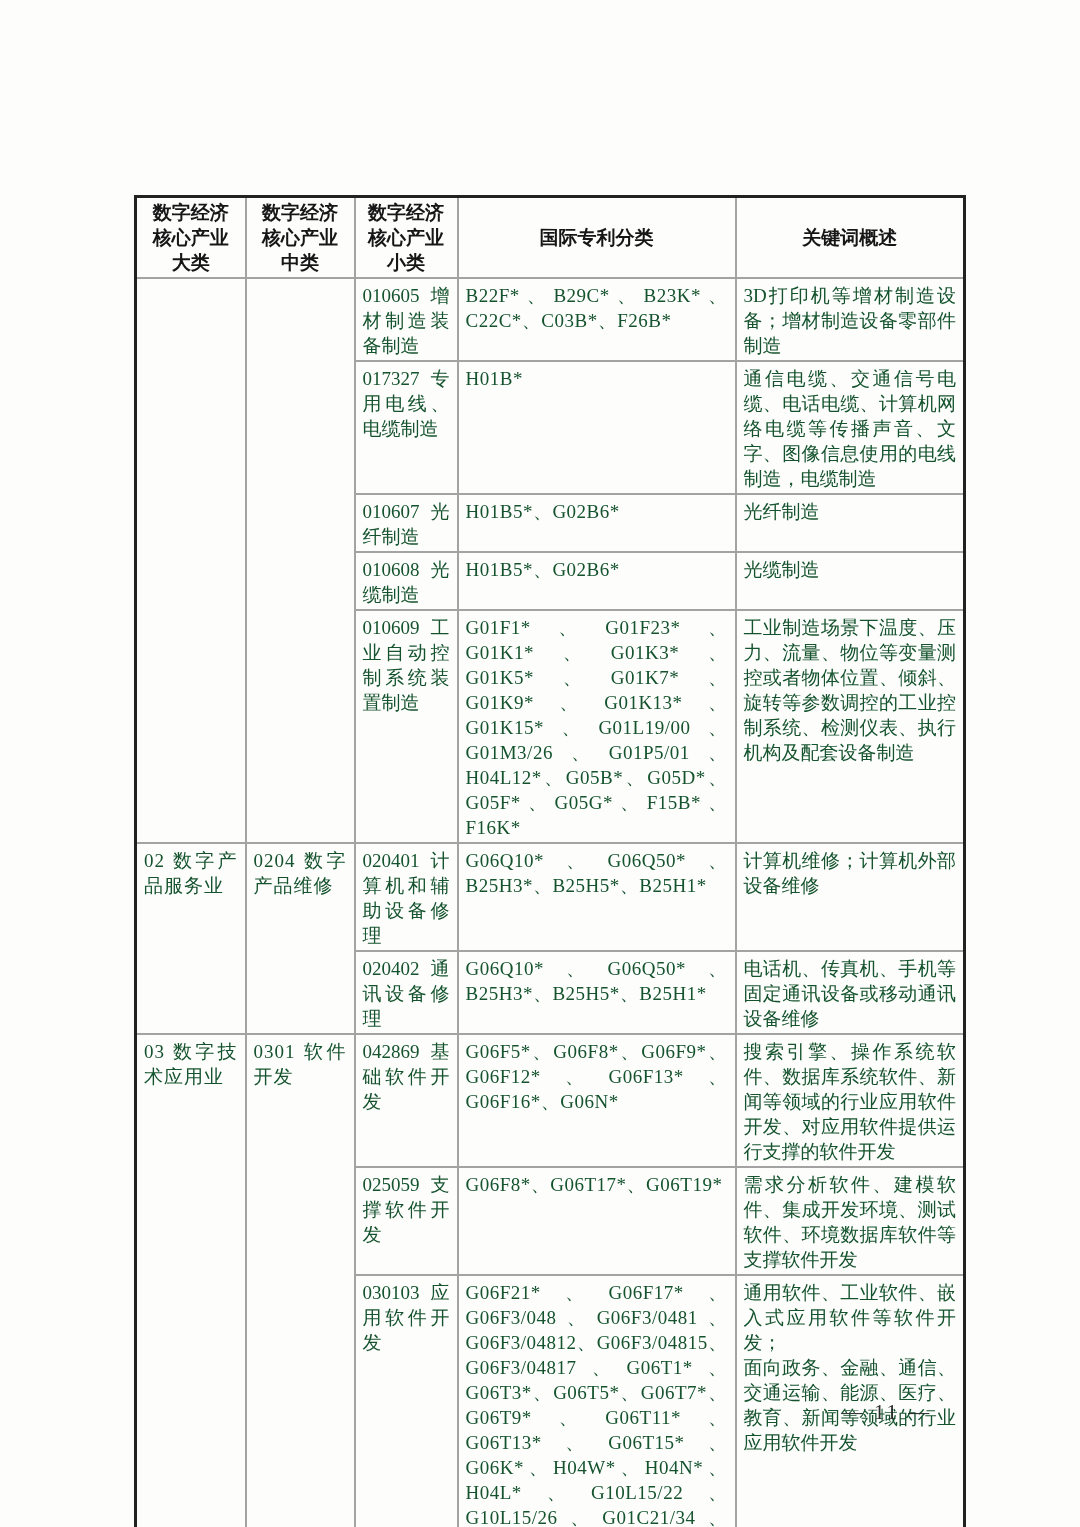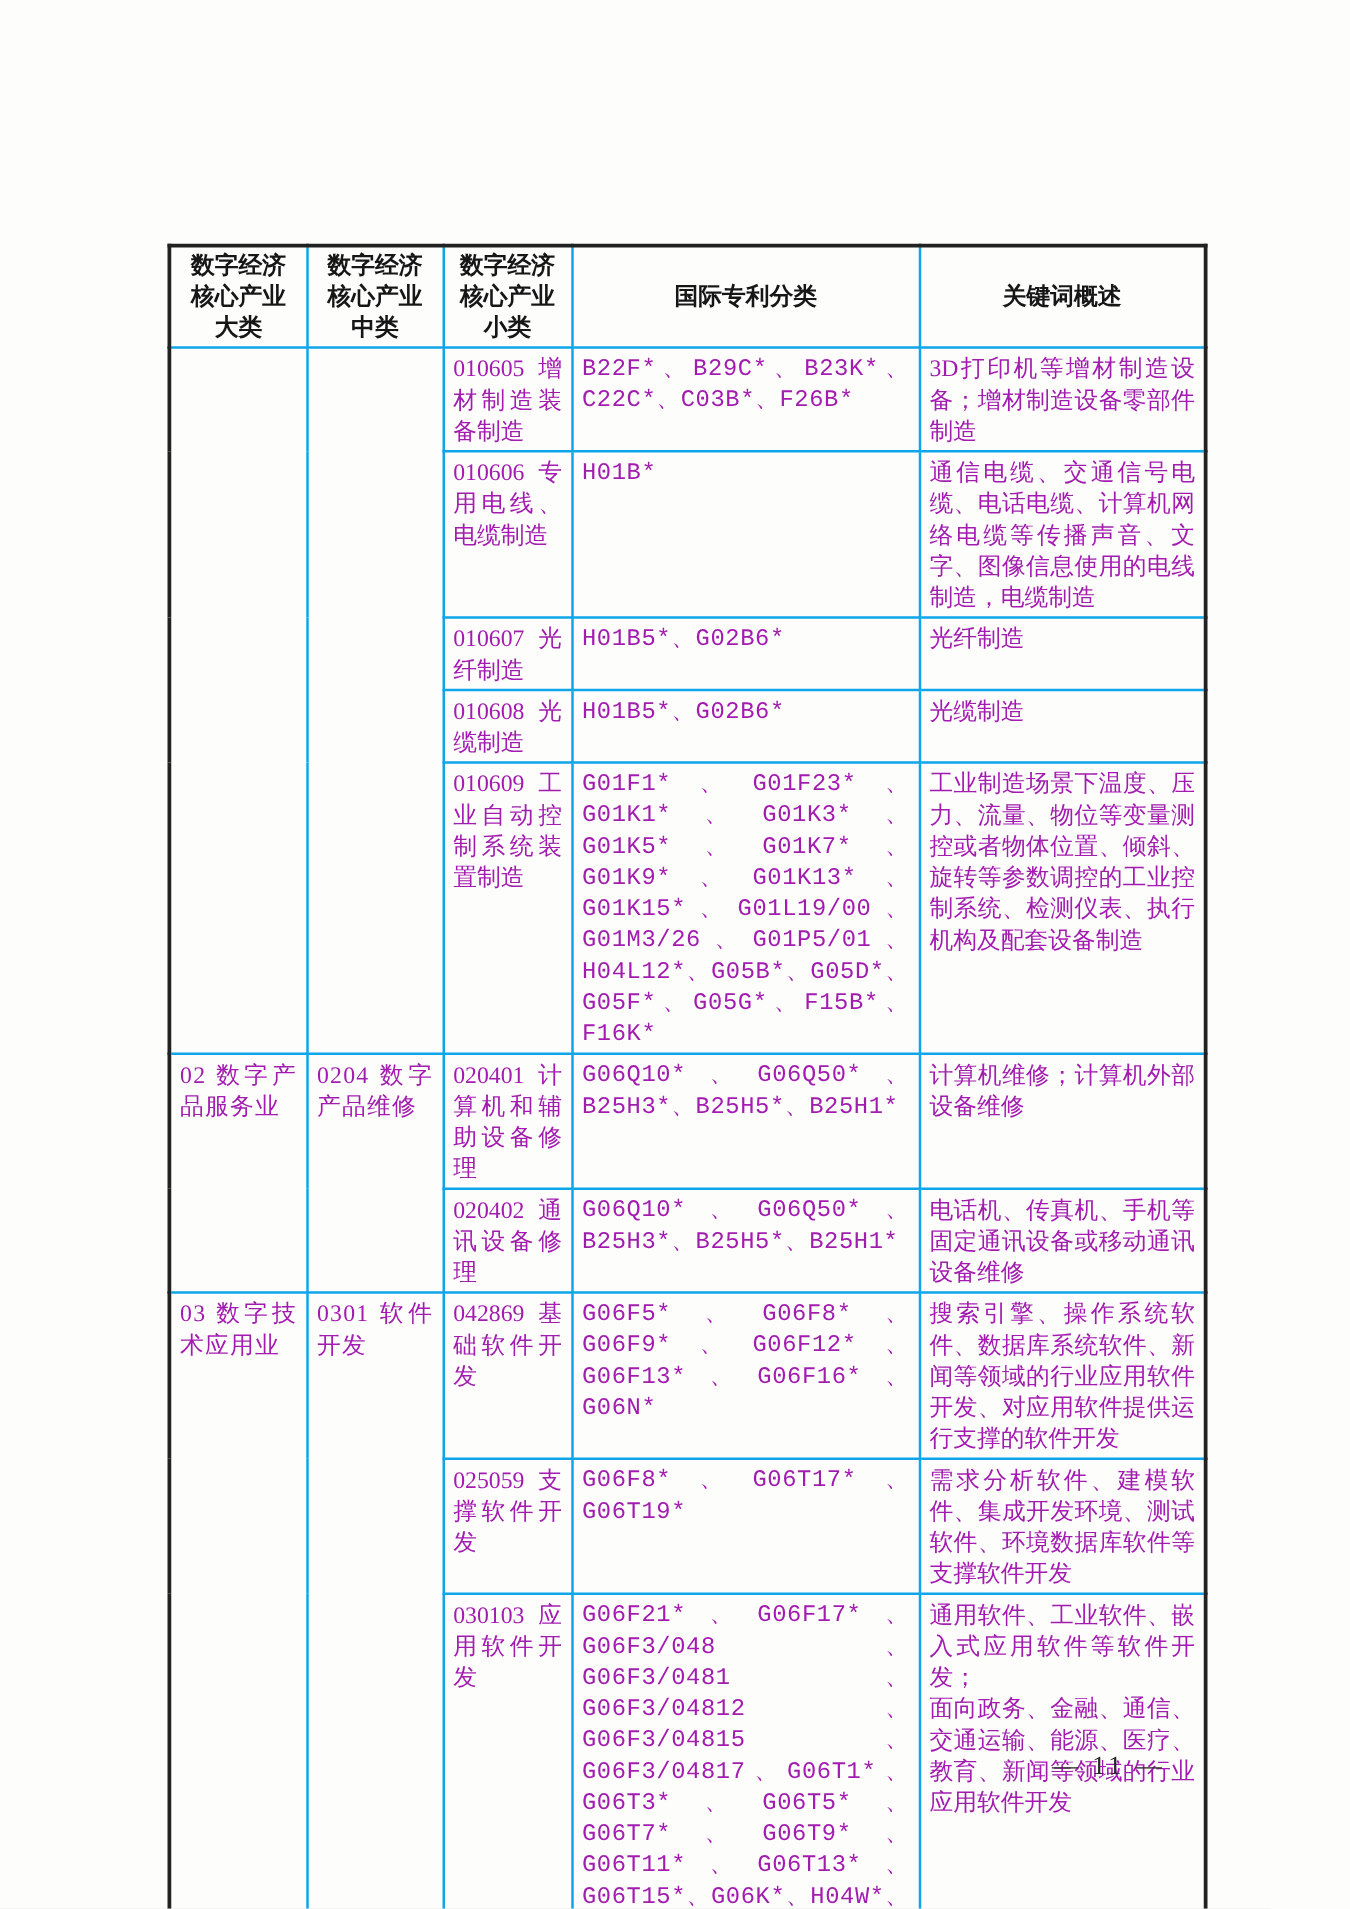--- a/index.html
+++ b/index.html
@@ -19,42 +19,43 @@
     top: 195px;
     width: 829px;
   }
   table.cls {
     border-collapse: collapse;
     table-layout: fixed;
     width: 829px;
     border: 3px solid #222;
   }
   table.cls th, table.cls td {
-    border: 2px solid #0ea5e9;
+    border: 2px solid #a3a3a3;
     overflow: hidden;
   }
   table.cls th {
     font-family: "Liberation Sans", "DejaVu Sans", sans-serif;
     font-weight: bold;
     font-size: 19px;
     line-height: 25px;
     text-align: center;
     vertical-align: middle;
     white-space: pre-line;
     padding: 2px 4px;
     color: #161616;
   }
   table.cls td {
     font-size: 19px;
     line-height: 25px;
     vertical-align: top;
     padding: 4px 7px 2px 7px;
     text-align: justify;
     text-align-last: left;
-    color: #a21caf;
+    color: #14532d;
+    font-family: Liberation Serif, serif;
   }
   td.codes {
     font-family: "Liberation Mono", "DejaVu Sans Mono", monospace;
     font-size: 16px;
     line-height: 26px;
     letter-spacing: 0.5px;
     text-align: left;
     padding-top: 5px;
     border-radius: 13px;
   }
@@ -105,21 +106,21 @@
       </thead>
       <tbody>
         <tr style="height:76px">
           <td class="majorcell" rowspan="5"></td>
           <td class="middlecell" rowspan="5"></td>
           <td>010605 增材制造装备制造</td>
           <td class="codes">B22F*、B29C*、B23K*、C22C*、C03B*、F26B*</td>
           <td class="kw">3D打印机等增材制造设备；增材制造设备零部件制造</td>
         </tr>
         <tr style="height:114px">
-          <td>010606 专用电线、电缆制造</td>
+          <td>017327 专用电线、电缆制造</td>
           <td class="codes">H01B*</td>
           <td class="kw">通信电缆、交通信号电缆、电话电缆、计算机网络电缆等传播声音、文字、图像信息使用的电线制造，电缆制造</td>
         </tr>
         <tr style="height:55px">
           <td>010607 光纤制造</td>
           <td class="codes">H01B5*、G02B6*</td>
           <td class="kw">光纤制造</td>
         </tr>
         <tr style="height:56px">
           <td>010608 光缆制造</td>

